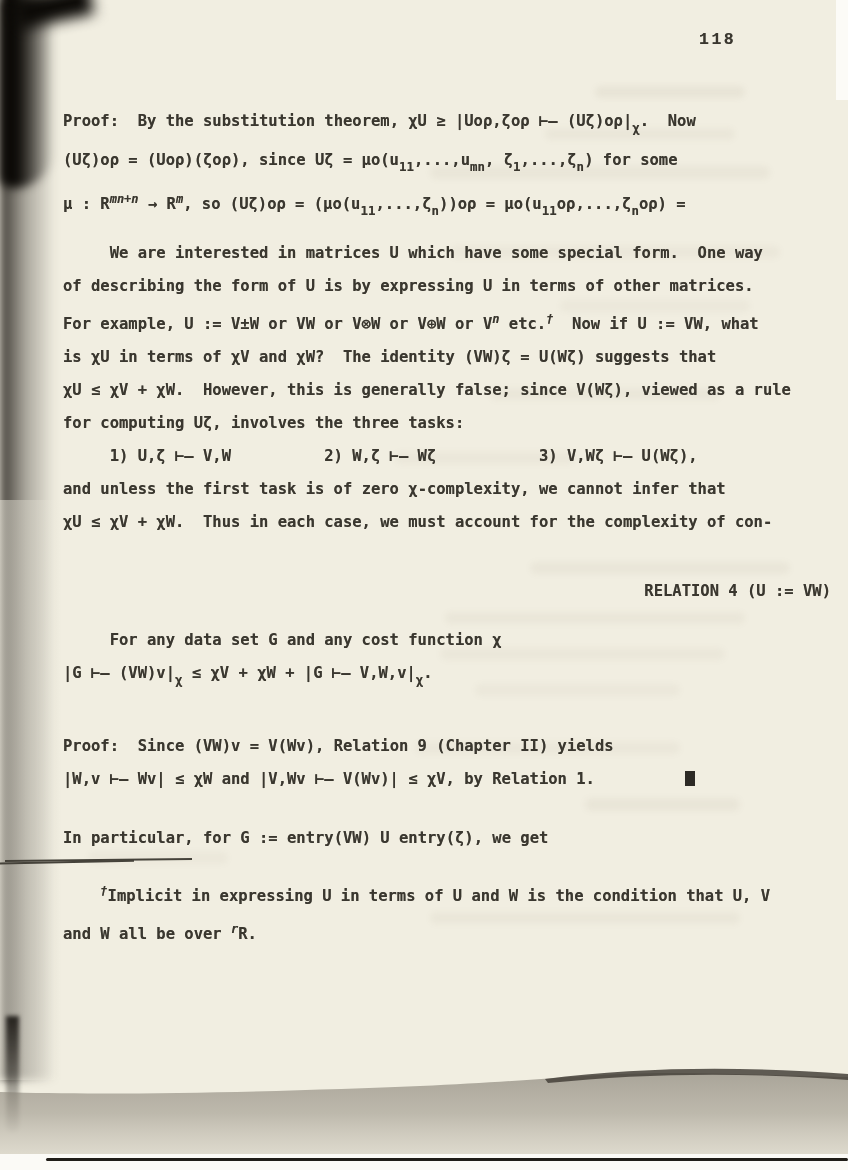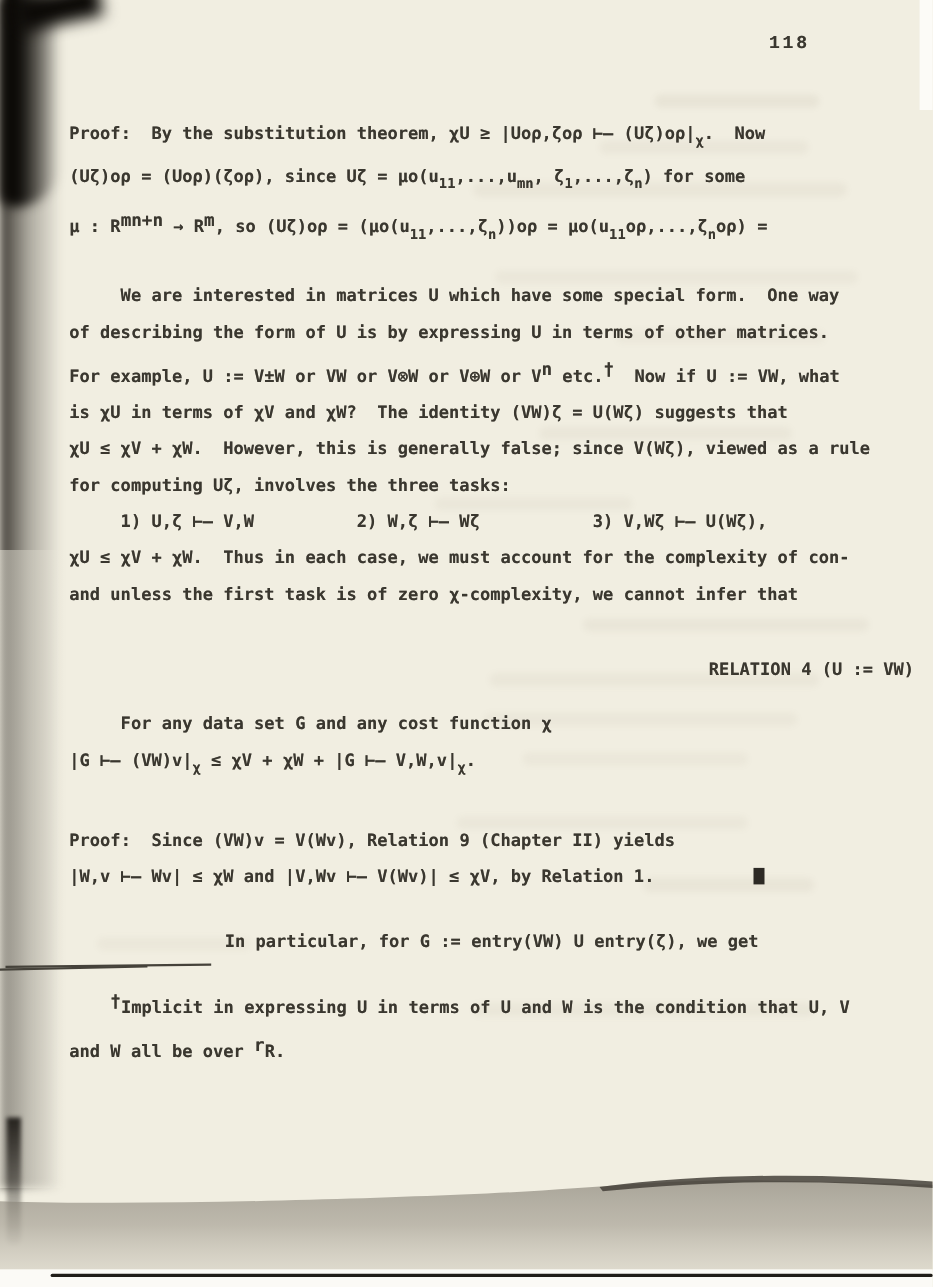--- a/index.html
+++ b/index.html
@@ -10,29 +10,29 @@
   }
   
   .text-column{
     position:absolute;left:63px;top:105px;width:768px;
     color:#3a372f;font-weight:bold;font-size:15.5px;line-height:33px;
     text-shadow:0 0 .4px rgba(58,55,47,.55);
   }
   .line{white-space:pre;}
   .u{text-underline-offset:4px;text-decoration-thickness:1.5px;}
   .sub{vertical-align:-6px;font-size:12.5px;}
-  .sup{vertical-align:6px;font-size:16px;}
+  .sup{vertical-align:6px;font-size:12px;font-style:italic;}
   .qed{display:inline-block;width:10px;height:15px;background:#2d2a25;margin-left:14px;vertical-align:-2px;}
   [data-name="proof-2"] .qed{margin-left:90px;}
   
-  [data-name="para-main"]{margin-top:24px;}
+  [data-name="para-main"]{margin-top:10px;}
   [data-name="relation-4-heading"]{margin-top:36px;text-align:right;}
   [data-name="relation-4-body"]{margin-top:16px;}
   [data-name="proof-2"]{margin-top:34px;}
-  [data-name="para-in-particular"]{margin-top:26px;text-align:center;}
+  [data-name="para-in-particular"]{margin-top:26px;}
   [data-name="footnote-separator"]{margin-top:4px;}
   [data-name="footnote"]{margin-top:14px;}
   .separator{width:187px;height:0;border-top:2px solid #45423a;margin-left:-58px;transform:rotate(-.6deg);}
   
   .page-number{
     position:absolute;left:699px;top:30px;color:#3a372f;font-weight:bold;
     font-size:16.5px;letter-spacing:2.5px;text-shadow:0 0 .4px rgba(58,55,47,.5);font-family:Liberation Mono, monospace;
   }
   
   .edge-left-main{position:absolute;left:0;top:0;width:58px;height:1080px;
@@ -91,22 +91,22 @@
       <div class="line" data-name="text-line"><span>μ : R</span><span class="sup">mn+n</span><span> → R</span><span class="sup">m</span><span>, so (Uζ)oρ = (μo(u</span><span class="sub">11</span><span>,...,ζ</span><span class="sub">n</span><span>))oρ = μo(u</span><span class="sub">11</span><span>oρ,...,ζ</span><span class="sub">n</span><span>oρ) =</span></div>
     </div>
     <div data-name="para-main" class="block paragraph">
       <div class="line" data-name="text-line"><span>     We are interested in matrices U which have some </span><span class="u">special</span><span> </span><span class="u">form</span><span>.  One way</span></div>
       <div class="line" data-name="text-line"><span>of describing the form of U is by expressing U in terms of other matrices.</span></div>
       <div class="line" data-name="text-line"><span>For example, U := V±W or VW or V⊗W or V⊕W or V</span><span class="sup">n</span><span> etc.</span><span class="sup">†</span><span>  Now if U := VW, what</span></div>
       <div class="line" data-name="text-line"><span>is χU in terms of χV and χW?  The identity (VW)ζ = U(Wζ) suggests that</span></div>
       <div class="line" data-name="text-line"><span>χU ≤ χV + χW.  However, this is generally false; since V(Wζ), viewed as a rule</span></div>
       <div class="line" data-name="text-line"><span>for computing Uζ, involves the three tasks:</span></div>
       <div class="line" data-name="text-line"><span>     1) U,ζ ⊢— V,W          2) W,ζ ⊢— Wζ           3) V,Wζ ⊢— U(Wζ),</span></div>
+      <div class="line" data-name="text-line"><span>and unless the first task is of </span><span class="u">zero</span><span> </span><span class="u">χ-complexity</span><span>, we cannot infer that</span></div>
       <div class="line" data-name="text-line"><span>χU ≤ χV + χW.  Thus in each case, we must account for the complexity of con-</span></div>
-      <div class="line" data-name="text-line"><span>and unless the first task is of </span><span class="u">zero</span><span> </span><span class="u">χ-complexity</span><span>, we cannot infer that</span></div>
     </div>
     <div data-name="relation-4-heading" class="block heading">
       <div class="line" data-name="text-line"><span class="u">RELATION 4</span><span> (U := VW)</span></div>
     </div>
     <div data-name="relation-4-body" class="block paragraph">
       <div class="line" data-name="text-line"><span>     For any data set G and any cost function χ</span></div>
       <div class="line" data-name="text-line"><span>|G ⊢— (VW)v|</span><span class="sub">χ</span><span> ≤ χV + χW + |G ⊢— V,W,v|</span><span class="sub">χ</span><span>.</span></div>
     </div>
     <div data-name="proof-2" class="block paragraph">
       <div class="line" data-name="text-line"><span class="u">Proof</span><span>:  Since (VW)v = V(Wv), Relation 9 (Chapter II) yields</span></div>

